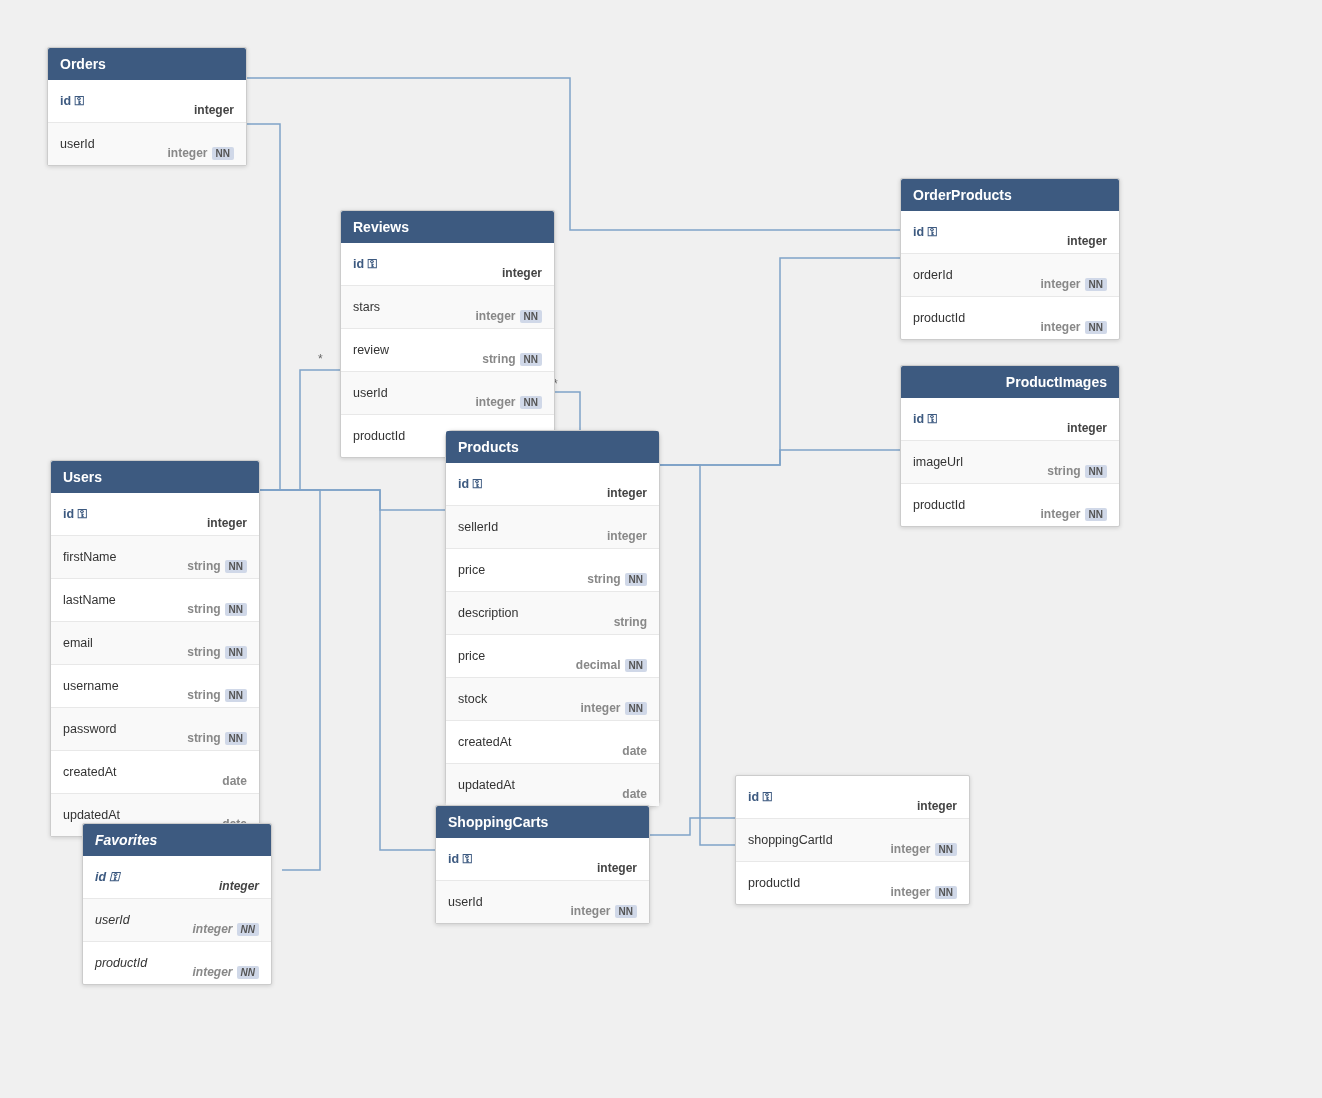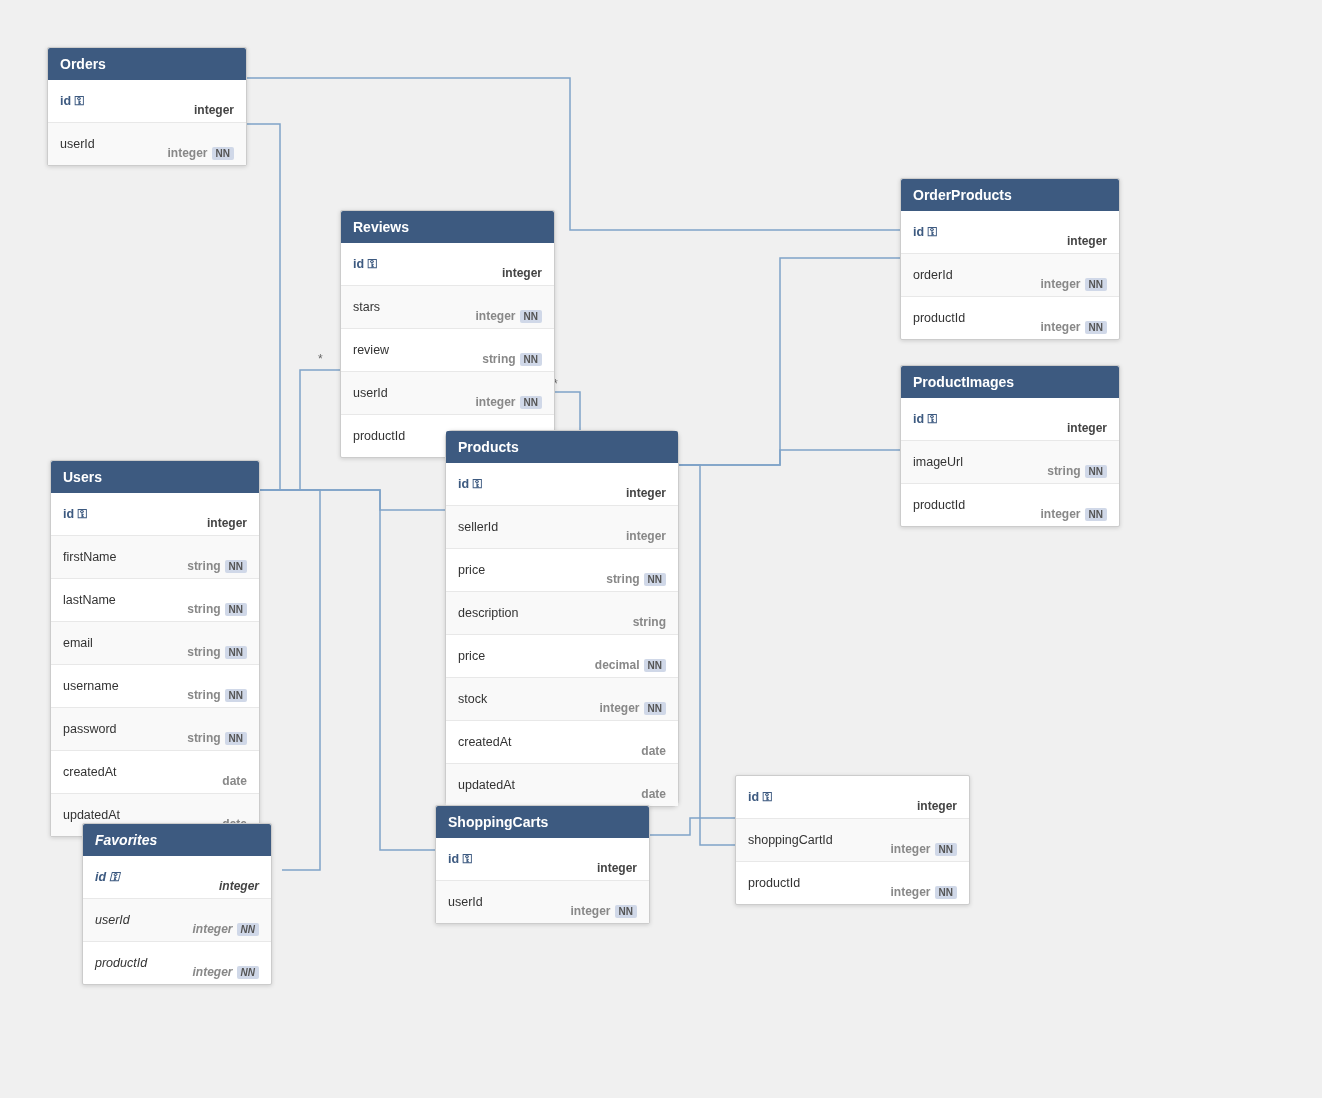--- a/index.html
+++ b/index.html
@@ -174,21 +174,21 @@
     <div class="db-table-row alt">
       <span class="field-name">orderId</span>
       <span class="field-type">integer <span class="nn-badge">NN</span></span>
     </div>
     <div class="db-table-row">
       <span class="field-name">productId</span>
       <span class="field-type">integer <span class="nn-badge">NN</span></span>
     </div>
   </div>
 
-  <div class="db-table" style="left:900px; top:365px; width:220px;">
+  <div class="db-table" style="left:900px; top:365px; width:220px;text-align:right;">
     <div class="db-table-header">
       <span>ProductImages</span>
     </div>
     <div class="db-table-row">
       <span class="field-name pk">id ⚿</span>
       <span class="field-type bold">integer</span>
     </div>
     <div class="db-table-row alt">
       <span class="field-name">imageUrl</span>
       <span class="field-type">string <span class="nn-badge">NN</span></span>
@@ -230,21 +230,21 @@
     <div class="db-table-row">
       <span class="field-name">createdAt</span>
       <span class="field-type">date</span>
     </div>
     <div class="db-table-row alt">
       <span class="field-name">updatedAt</span>
       <span class="field-type">date</span>
     </div>
   </div>
 
-  <div class="db-table" style="left:445px; top:430px; width:234px;border-radius:7px;">
+  <div class="db-table" style="left:445px; top:430px; width:215px;border-radius:7px;">
     <div class="db-table-header">
       <span>Products</span>
     </div>
     <div class="db-table-row">
       <span class="field-name pk">id ⚿</span>
       <span class="field-type bold">integer</span>
     </div>
     <div class="db-table-row alt">
       <span class="field-name">sellerId</span>
       <span class="field-type">integer</span>

